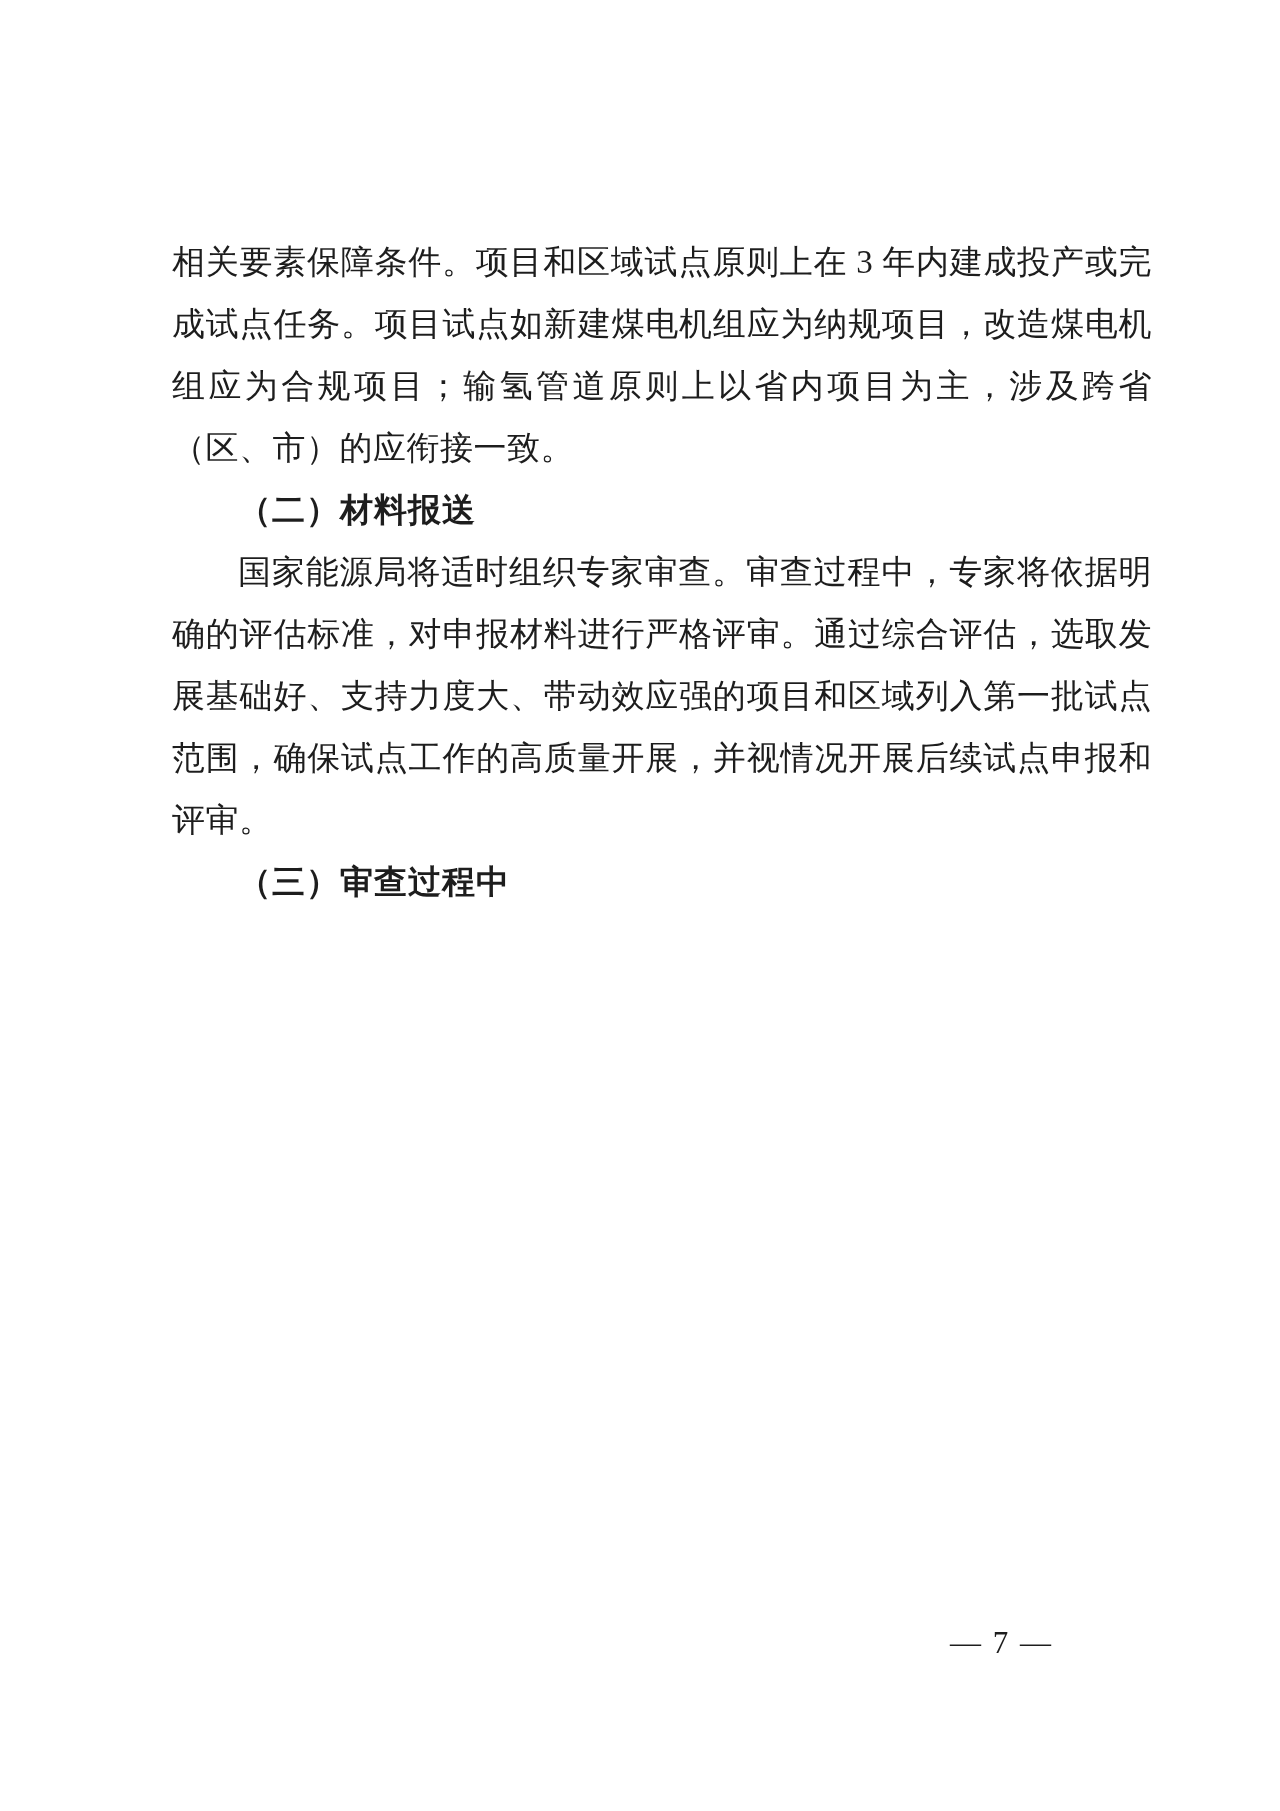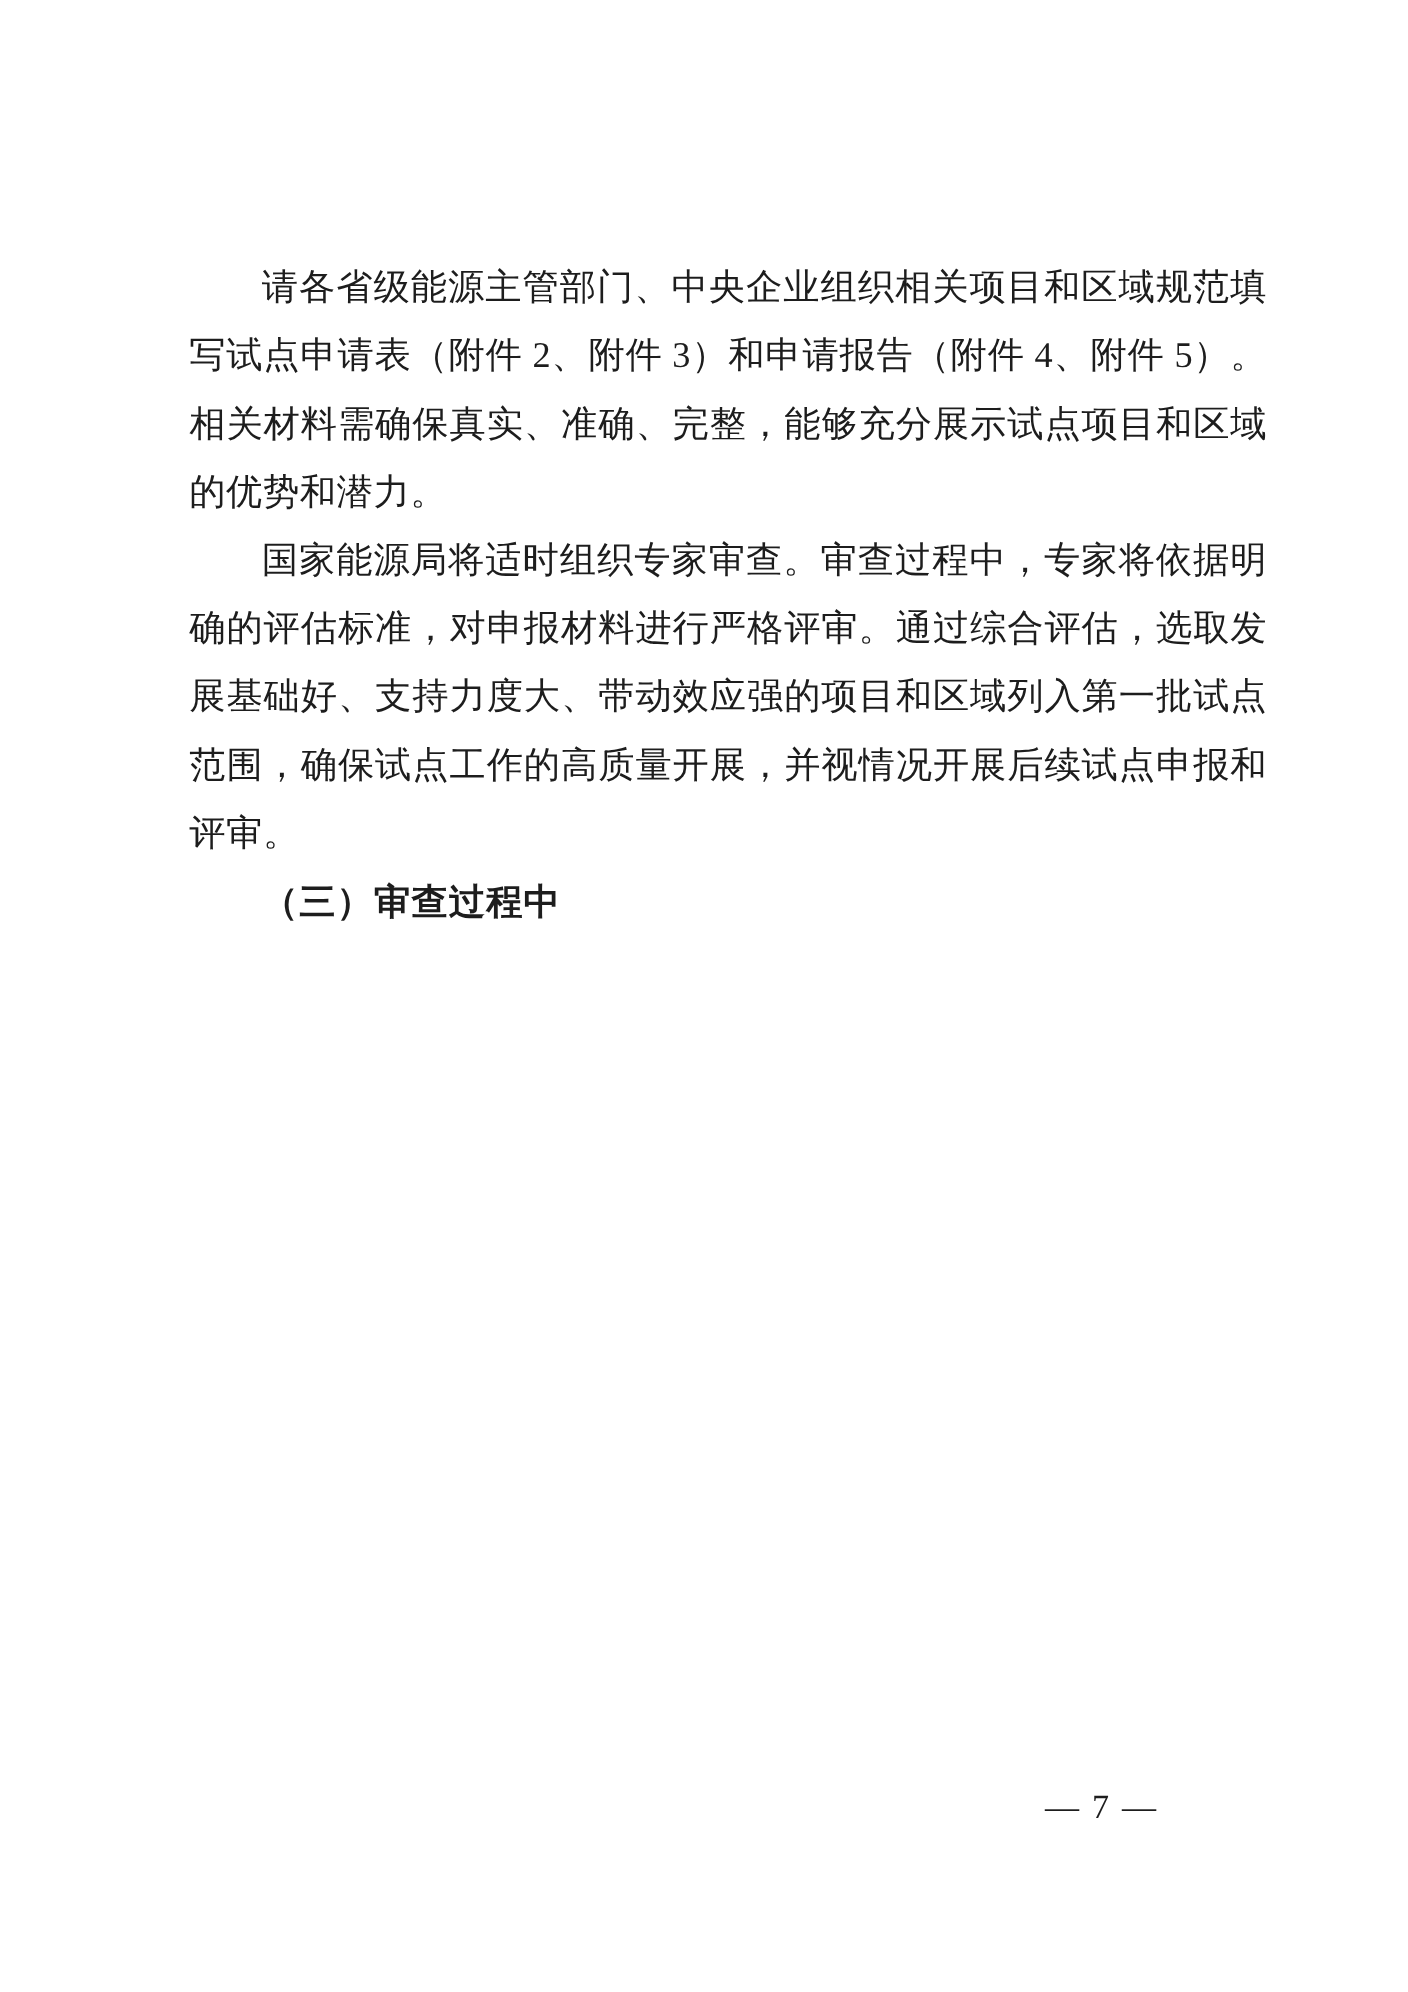--- a/index.html
+++ b/index.html
@@ -52,18 +52,19 @@
     letter-spacing: 2px;
     color: #1d1d1d;
     white-space: nowrap;
   }
 </style>
 </head>
 <body>
 
 <div class="page">
   <div class="body-text">
-    <p class="para">请各省级能源主管部门、中央企业组织相关项目和区域规范填写试点申请表（附件 2、附件 3）和申请报告（附件 4、附件 5）。相关材料需确保真实、准确、完整，能够充分展示试点项目和区域的优势和潜力。</p>
+    <p class="para no-indent">相关要素保障条件。项目和区域试点原则上在 3 年内建成投产或完成试点任务。项目试点如新建煤电机组应为纳规项目，改造煤电机组应为合规项目；输氢管道原则上以省内项目为主，涉及跨省（区、市）的应衔接一致。</p>
+    <p class="heading">（二）材料报送</p>
     <p class="para">国家能源局将适时组织专家审查。审查过程中，专家将依据明确的评估标准，对申报材料进行严格评审。通过综合评估，选取发展基础好、支持力度大、带动效应强的项目和区域列入第一批试点范围，确保试点工作的高质量开展，并视情况开展后续试点申报和评审。</p>
     <p class="heading">（三）审查过程中</p>
   </div>
   <div class="footer">— 7 —</div>
 </div>
 
 </body></html>

